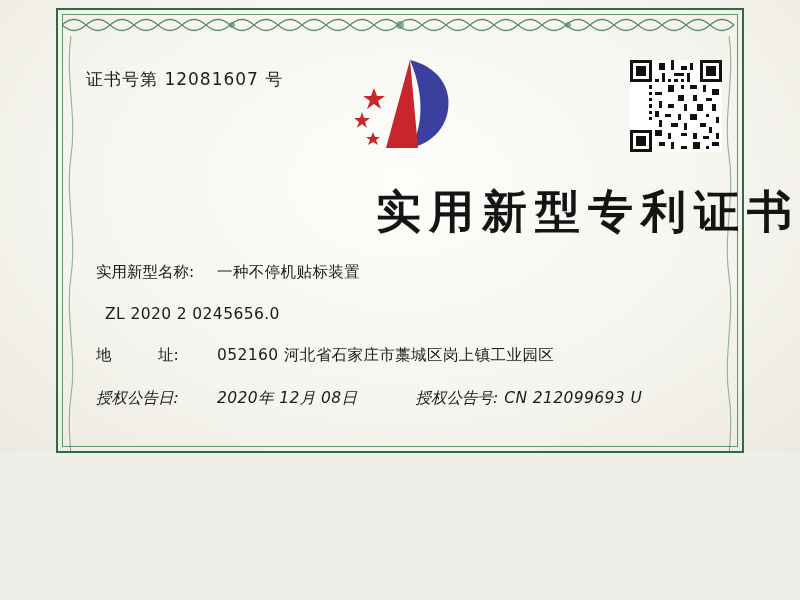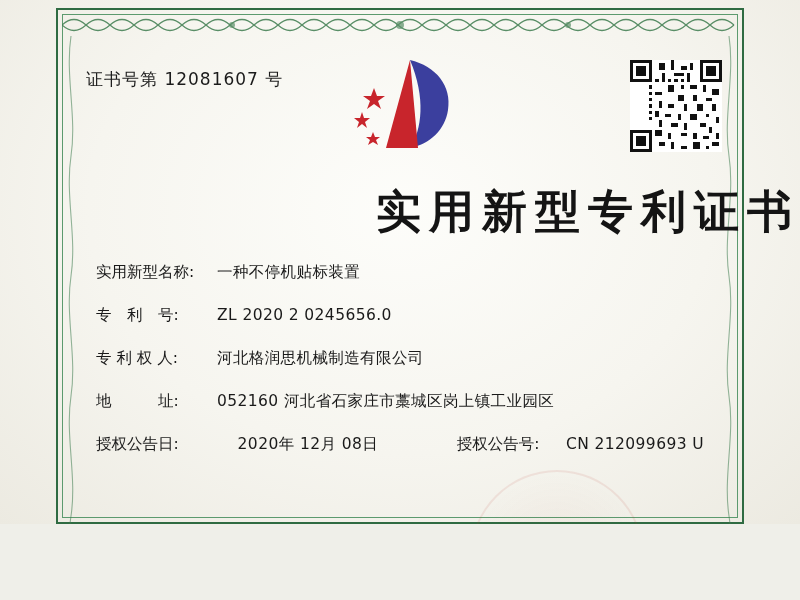--- a/index.html
+++ b/index.html
@@ -9,21 +9,21 @@
   body {
     width: 800px;
     height: 600px;
     background: #efefe9;
     font-family: "Liberation Sans", sans-serif;
     overflow: hidden;
   }
   .certificate {
     position: relative;
     width: 800px;
-    height: 524px;
+    height: 453px;
     background:
       radial-gradient(ellipse at 50% 40%, #fdfdfa 0%, #f6f5ef 55%, #eceae1 100%);
     overflow: hidden;
   }
   
   .border-outer {
     position: absolute;
     left: 56px;
     top: 8px;
     right: 56px;
@@ -125,21 +125,21 @@
   }
   .field-label {
     width: 112px;
     flex: 0 0 112px;
     display: inline-block;
   }
   .field-value {
     letter-spacing: .4px;
     margin-left: 9px;
   }
-  .field-row.dual { justify-content: space-between; }
+  .field-row.dual { justify-content: flex-start; font-style: italic; }
   .field-row .second-label {
     margin-left: 58px;
     width: auto;
     flex: none;
   }
   .field-row .second-value { margin-left: 6px; }
 
   .emboss {
     position: absolute;
     left: 470px;
@@ -290,29 +290,24 @@
 
   <div class="fields">
 
     <div class="field-row">
       <span class="field-label">实用新型名称:</span>
       <span class="field-value">一种不停机贴标装置</span>
     </div>
 
 
     <div class="field-row">
-      <span class="field-label">专　利　号:</span>
       <span class="field-value">ZL 2020 2 0245656.0</span>
     </div>
 
 
-    <div class="field-row">
-      <span class="field-label">专 利 权 人:</span>
-      <span class="field-value">河北格润思机械制造有限公司</span>
-    </div>
 
     <div class="field-row">
       <span class="field-label">地　　　址:</span>
       <span class="field-value">052160 河北省石家庄市藁城区岗上镇工业园区</span>
     </div>
 
     <div class="field-row dual">
       <span class="field-label">授权公告日:</span>
       <span class="field-value">2020年 12月 08日</span>
       <span class="field-label second-label">授权公告号:</span>

